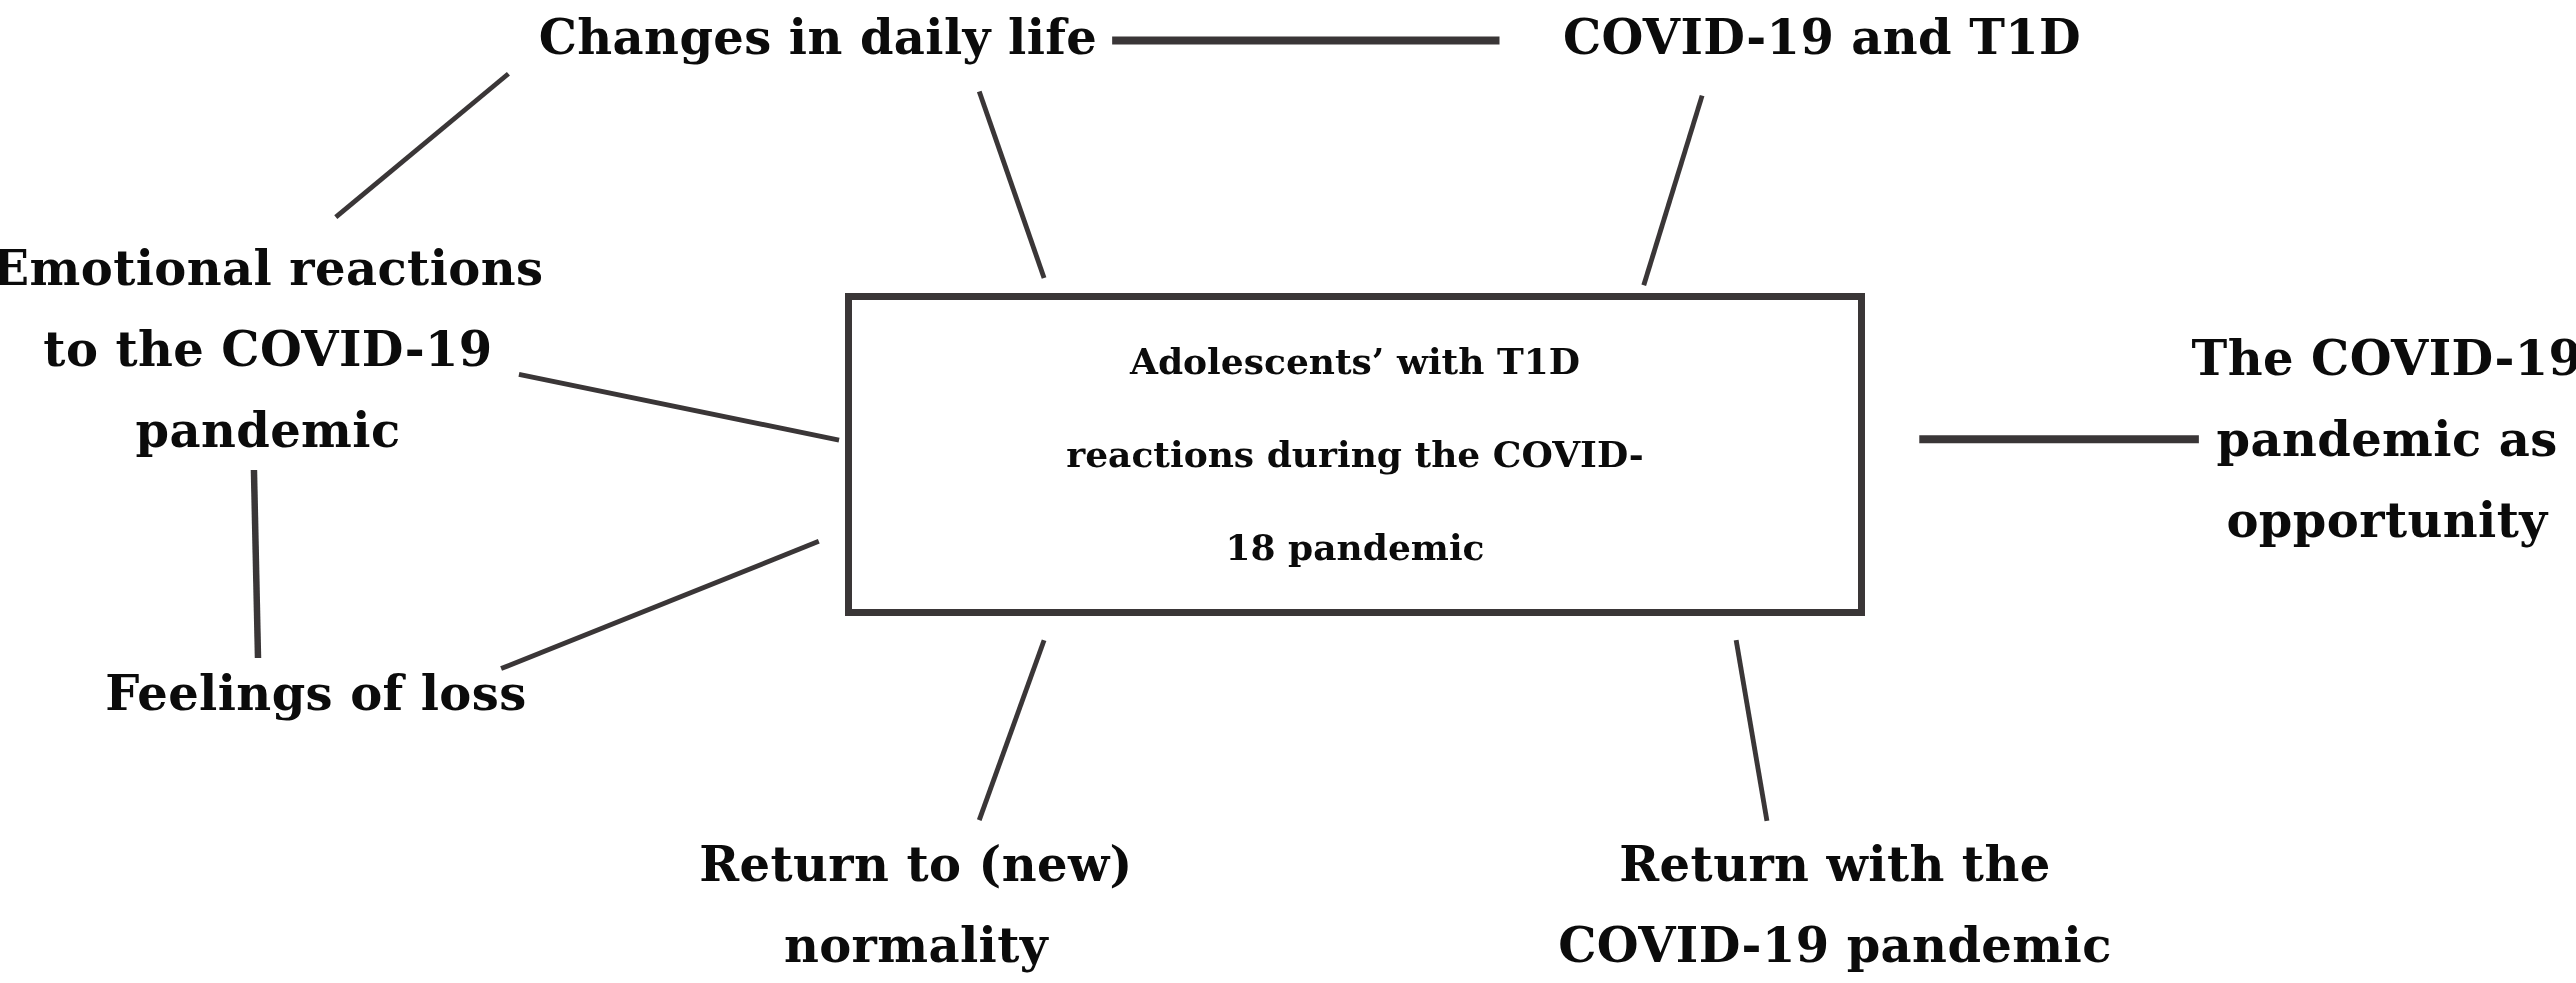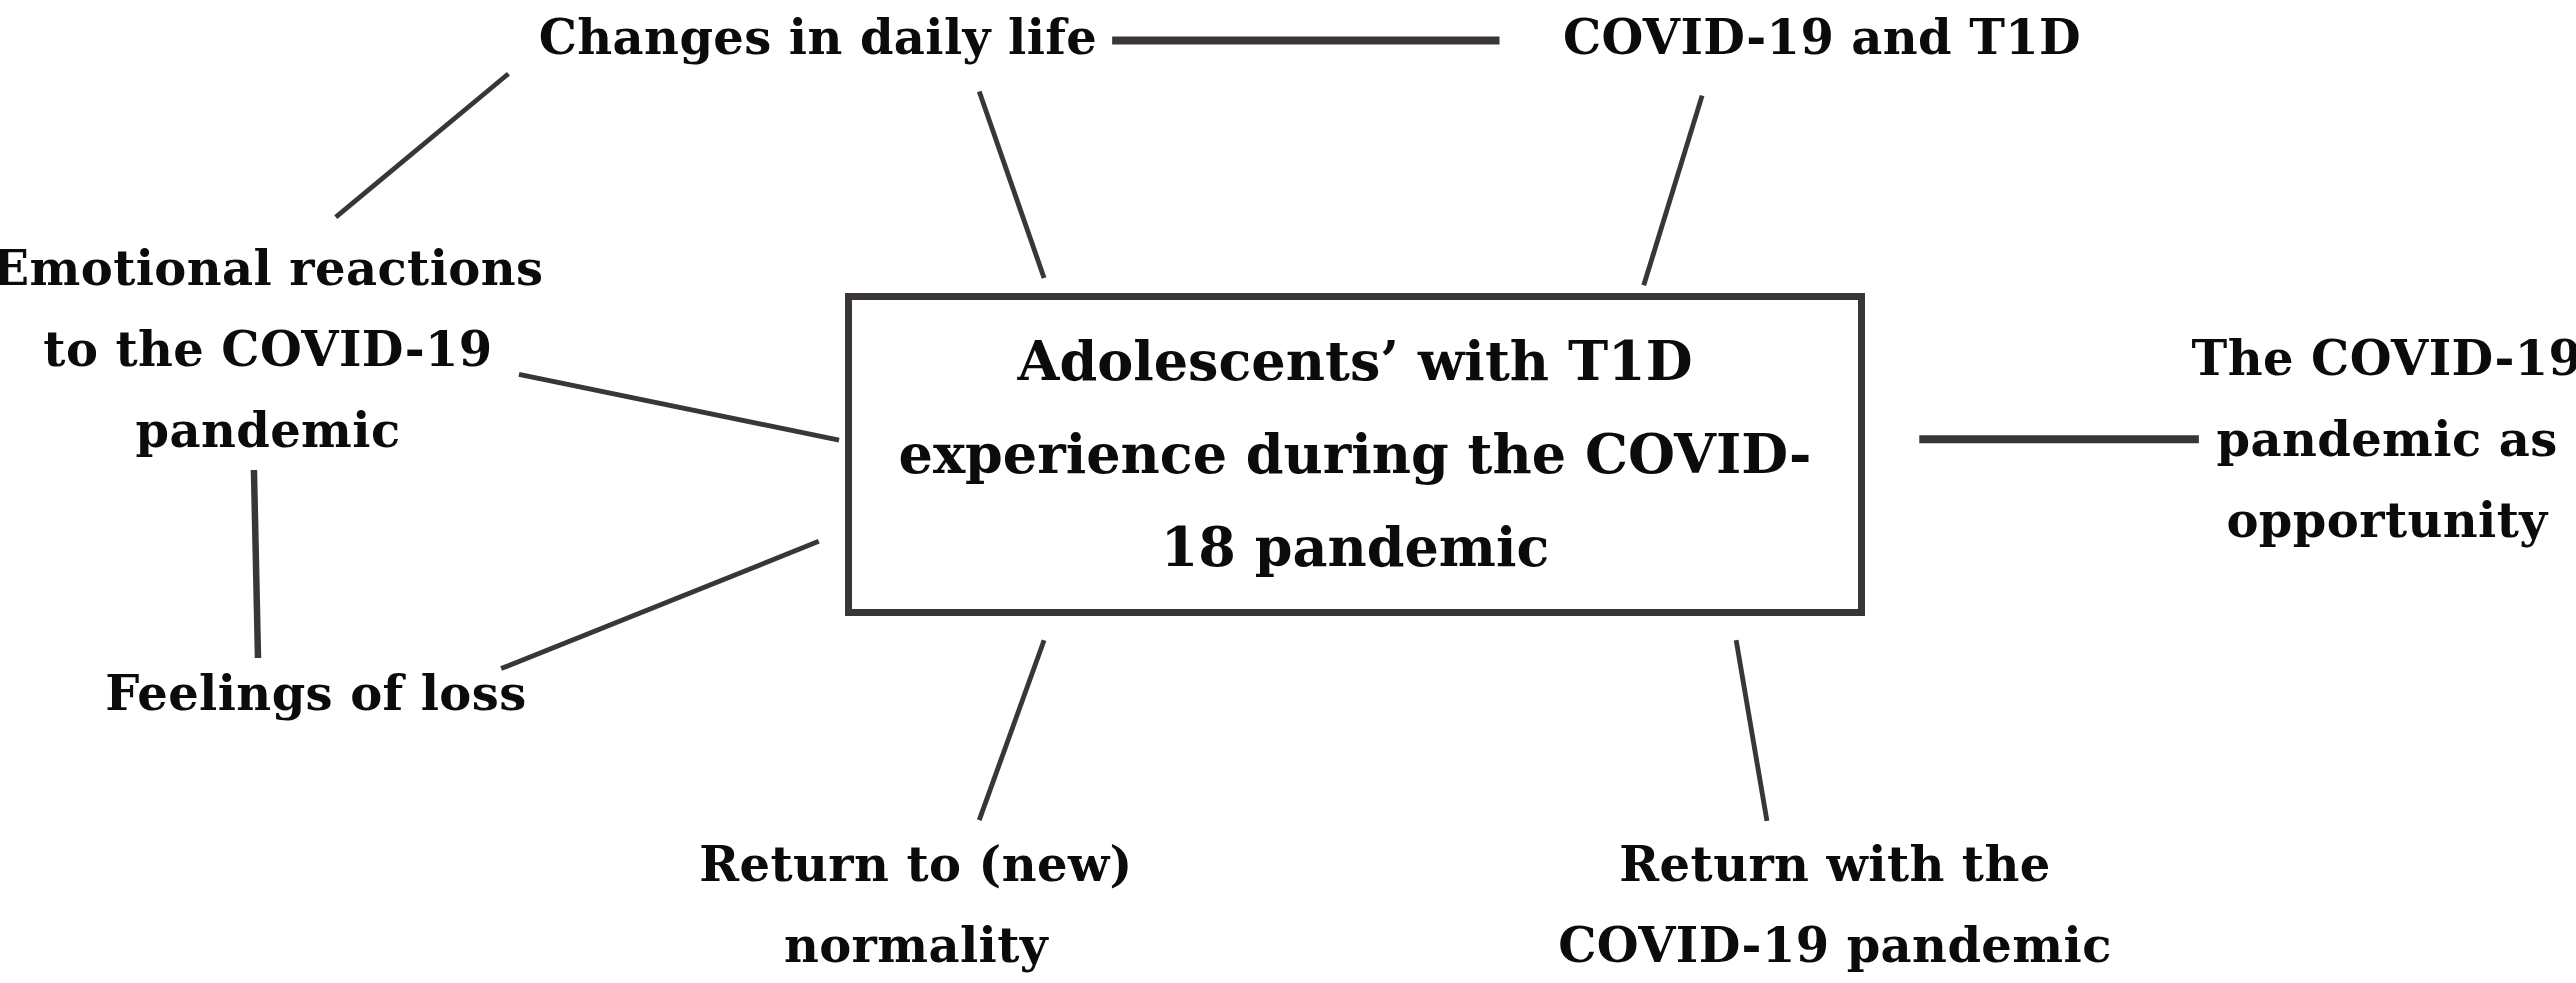--- a/index.html
+++ b/index.html
@@ -48,21 +48,21 @@
     width: 1020px;
     height: 323px;
     box-sizing: border-box;
     border: 7.3px solid #3a3637;
     background: #ffffff;
     display: flex;
     flex-direction: column;
     justify-content: center;
     align-items: center;
     text-align: center;
-    font-size: 54px;
+    font-size: 36px;
     line-height: 93px;
   }
   .central-box .line {
     display: block;
     white-space: nowrap;
   }
 </style>
 </head>
 <body>
 
@@ -76,21 +76,21 @@
     <line x1="640" y1="462" x2="1035" y2="543" stroke-width="6"></line>
     <line x1="313" y1="580" x2="318" y2="812" stroke-width="8"></line>
     <line x1="618" y1="825" x2="1010" y2="668" stroke-width="6"></line>
     <line x1="1288" y1="790" x2="1208" y2="1012" stroke-width="6"></line>
     <line x1="2142" y1="790" x2="2180" y2="1013" stroke-width="6"></line>
     <line x1="2368" y1="542" x2="2713" y2="542" stroke-width="10"></line>
   </svg>
 
   <div class="central-box">
     <span class="line">Adolescents’ with T1D</span>
-    <span class="line">experience during the COVID-</span>
+    <span class="line">reactions during the COVID-</span>
     <span class="line">18 pandemic</span>
   </div>
 
   <div class="node" style="left:818px; top:37px;">
     <span class="line">Changes in daily life</span>
   </div>
 
   <div class="node" style="left:1822px; top:37px;">
     <span class="line">COVID-19 and T1D</span>
   </div>

